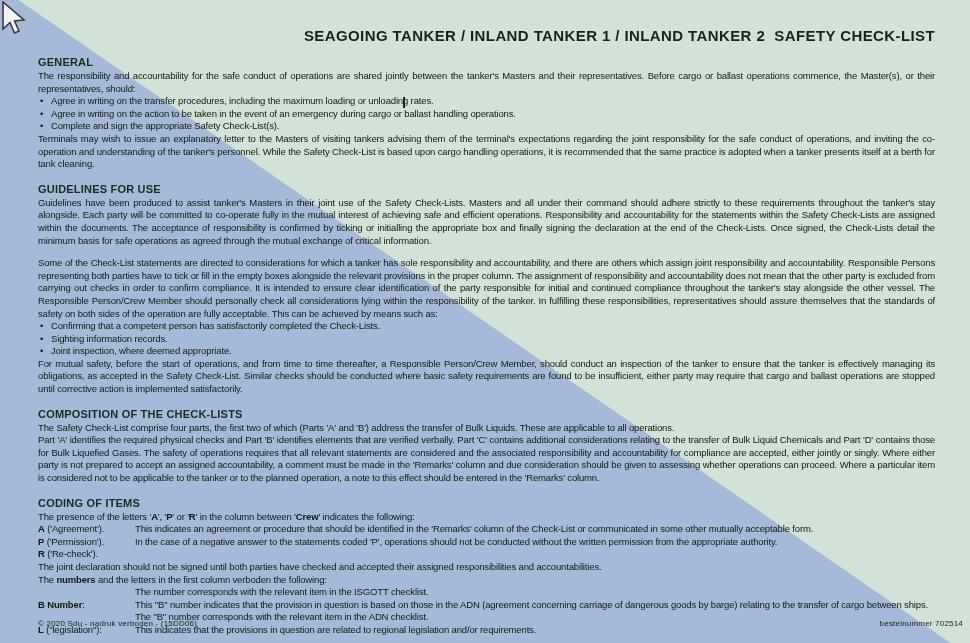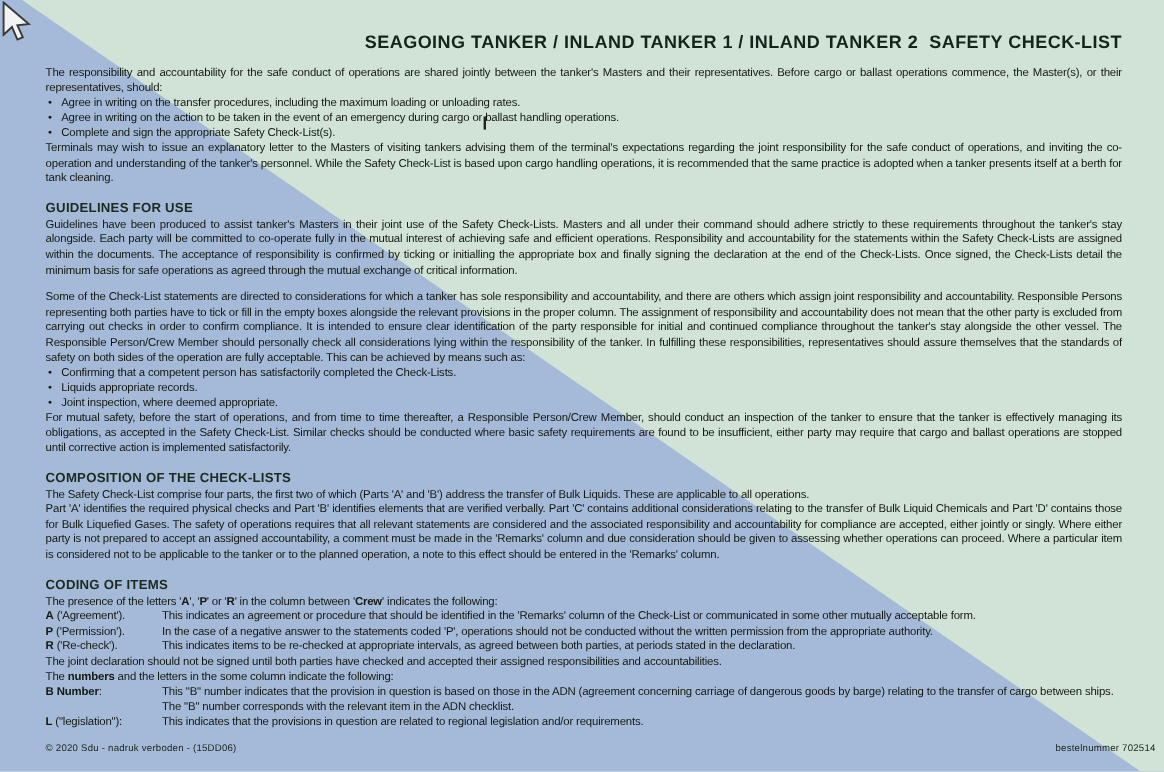--- a/index.html
+++ b/index.html
@@ -49,34 +49,35 @@
 <svg class="cursor" viewBox="0 0 26 36" xmlns="http://www.w3.org/2000/svg">
   <polygon points="2,1 2,28 9,21.5 13.5,32 18,30 13.5,20 23,19" fill="#f3f3f3" stroke="#3a3a3a" stroke-width="1.6"></polygon>
 </svg>
 
 <div class="caret"></div>
 
 <div class="doc">
 
   <div class="title">SEAGOING TANKER / INLAND TANKER 1 / INLAND TANKER 2  SAFETY CHECK-LIST</div>
 
+  <h2 class="sec">GENERAL</h2>
   <p>The responsibility and accountability for the safe conduct of operations are shared jointly between the tanker's Masters and their representatives. Before cargo or ballast operations commence, the Master(s), or their representatives, should:</p>
   <ul class="bullets">
     <li>Agree in writing on the transfer procedures, including the maximum loading or unloading rates.</li>
     <li>Agree in writing on the action to be taken in the event of an emergency during cargo or ballast handling operations.</li>
     <li>Complete and sign the appropriate Safety Check-List(s).</li>
   </ul>
   <p>Terminals may wish to issue an explanatory letter to the Masters of visiting tankers advising them of the terminal's expectations regarding the joint responsibility for the safe conduct of operations, and inviting the co-operation and understanding of the tanker's personnel. While the Safety Check-List is based upon cargo handling operations, it is recommended that the same practice is adopted when a tanker presents itself at a berth for tank cleaning.</p>
 
   <h2 class="sec">GUIDELINES FOR USE</h2>
   <p>Guidelines have been produced to assist tanker's Masters in their joint use of the Safety Check-Lists. Masters and all under their command should adhere strictly to these requirements throughout the tanker's stay alongside. Each party will be committed to co-operate fully in the mutual interest of achieving safe and efficient operations. Responsibility and accountability for the statements within the Safety Check-Lists are assigned within the documents. The acceptance of responsibility is confirmed by ticking or initialling the appropriate box and finally signing the declaration at the end of the Check-Lists. Once signed, the Check-Lists detail the minimum basis for safe operations as agreed through the mutual exchange of critical information.</p>
   <p class="gap-top">Some of the Check-List statements are directed to considerations for which a tanker has sole responsibility and accountability, and there are others which assign joint responsibility and accountability. Responsible Persons representing both parties have to tick or fill in the empty boxes alongside the relevant provisions in the proper column. The assignment of responsibility and accountability does not mean that the other party is excluded from carrying out checks in order to confirm compliance. It is intended to ensure clear identification of the party responsible for initial and continued compliance throughout the tanker's stay alongside the other vessel. The Responsible Person/Crew Member should personally check all considerations lying within the responsibility of the tanker. In fulfilling these responsibilities, representatives should assure themselves that the standards of safety on both sides of the operation are fully acceptable. This can be achieved by means such as:</p>
   <ul class="bullets">
     <li>Confirming that a competent person has satisfactorily completed the Check-Lists.</li>
-    <li>Liquids appropriate records.</li>
+    <li>Sighting information records.</li>
     <li>Joint inspection, where deemed appropriate.</li>
   </ul>
   <p>For mutual safety, before the start of operations, and from time to time thereafter, a Responsible Person/Crew Member, should conduct an inspection of the tanker to ensure that the tanker is effectively managing its obligations, as accepted in the Safety Check-List. Similar checks should be conducted where basic safety requirements are found to be insufficient, either party may require that cargo and ballast operations are stopped until corrective action is implemented satisfactorily.</p>
 
   <h2 class="sec">COMPOSITION OF THE CHECK-LISTS</h2>
   <p>The Safety Check-List comprise four parts, the first two of which (Parts 'A' and 'B') address the transfer of Bulk Liquids. These are applicable to all operations.</p>
   <p>Part 'A' identifies the required physical checks and Part 'B' identifies elements that are verified verbally. Part 'C' contains additional considerations relating to the transfer of Bulk Liquid Chemicals and Part 'D' contains those for Bulk Liquefied Gases. The safety of operations requires that all relevant statements are considered and the associated responsibility and accountability for compliance are accepted, either jointly or singly. Where either party is not prepared to accept an assigned accountability, a comment must be made in the 'Remarks' column and due consideration should be given to assessing whether operations can proceed. Where a particular item is considered not to be applicable to the tanker or to the planned operation, a note to this effect should be entered in the 'Remarks' column.</p>
 
   <h2 class="sec">CODING OF ITEMS</h2>
   <p><span>The presence of the letters '</span><b>A</b><span>', '</span><b>P</b><span>' or '</span><b>R</b><span>' in the column between '</span><b>Crew</b><span>' indicates the following:</span></p>
@@ -84,26 +85,29 @@
   <div class="def-row">
     <span class="def-label"><b>A</b><span> ('Agreement').</span></span>
     <span class="def-text">This indicates an agreement or procedure that should be identified in the 'Remarks' column of the Check-List or communicated in some other mutually acceptable form.</span>
   </div>
   <div class="def-row">
     <span class="def-label"><b>P</b><span> ('Permission').</span></span>
     <span class="def-text">In the case of a negative answer to the statements coded 'P', operations should not be conducted without the written permission from the appropriate authority.</span>
   </div>
   <div class="def-row">
     <span class="def-label"><b>R</b><span> ('Re-check').</span></span>
-    <span class="def-text">This indicates items to be re-checked at appropriate intervals, as agreed between both parties, at periods stated in the declaration.</span>
   </div>
 
   <p>The joint declaration should not be signed until both parties have checked and accepted their assigned responsibilities and accountabilities.</p>
-  <p><span>The </span><b>numbers</b><span> and the letters in the some column indicate the following:</span></p>
+  <p><span>The </span><b>numbers</b><span> and the letters in the first column verboden the following:</span></p>
 
+  <div class="def-row">
+    <span class="def-label"><b></b><span></span></span>
+    <span class="def-text">The number corresponds with the relevant item in the ISGOTT checklist.</span>
+  </div>
   <div class="def-row">
     <span class="def-label"><b>B Number</b><span>:</span></span>
     <span class="def-text">This "B" number indicates that the provision in question is based on those in the ADN (agreement concerning carriage of dangerous goods by barge) relating to the transfer of cargo between ships.</span>
   </div>
   <div class="def-row">
     <span class="def-label"><b></b><span></span></span>
     <span class="def-text">The "B" number corresponds with the relevant item in the ADN checklist.</span>
   </div>
   <div class="def-row">
     <span class="def-label"><b>L</b><span> ("legislation"):</span></span>

